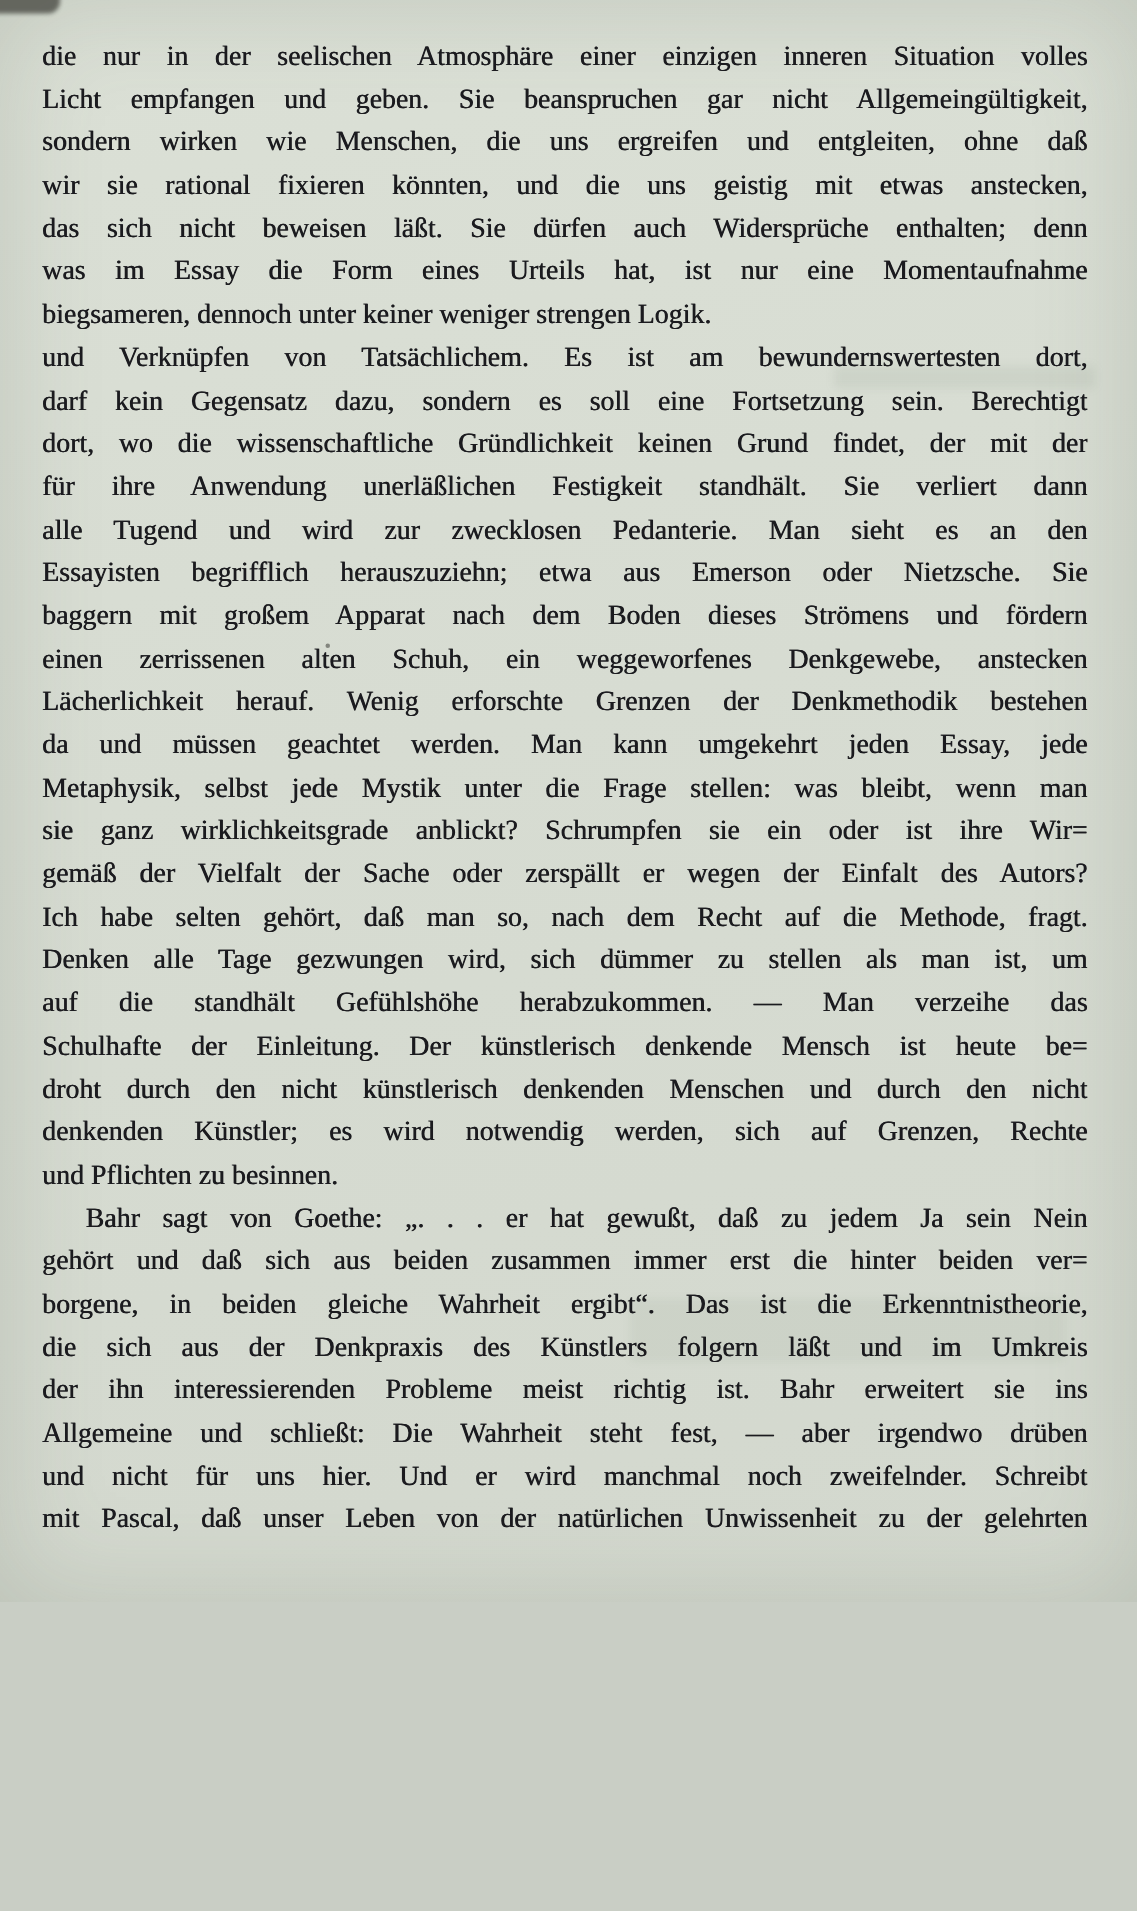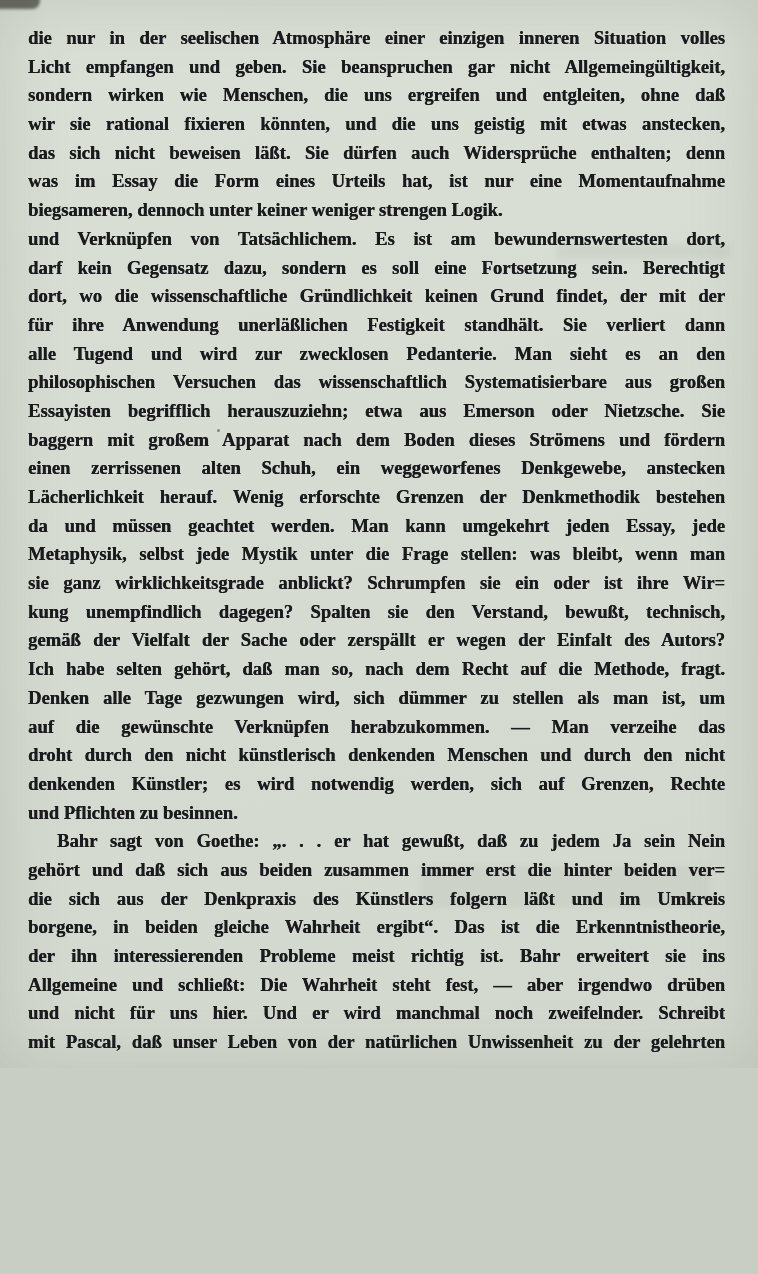--- a/index.html
+++ b/index.html
@@ -7,21 +7,20 @@
     width: 758px; height: 1274px;
     font-family: "Liberation Serif", "DejaVu Serif", serif;
     background: #c9cec5;
   }
   .page {
     position: relative;
     width: 758px; height: 1068px;
     overflow: hidden;
     background: linear-gradient(168deg, #dbe0d6 0%, #d7dcd2 45%, #d3d8ce 100%);
     box-shadow: inset 0 0 70px rgba(88, 98, 84, 0.20);
-    font-weight: bold;
   }
   
   .corner-mark {
     position: absolute; left: -6px; top: -5px;
     width: 46px; height: 14px;
     background: #53544d;
     border-radius: 0 0 8px 2px;
     filter: blur(1.5px);
     opacity: 0.85;
   }
@@ -89,40 +88,39 @@
       <div class="line">sondern wirken wie Menschen, die uns ergreifen und entgleiten, ohne daß</div>
       <div class="line">wir sie rational fixieren könnten, und die uns geistig mit etwas anstecken,</div>
       <div class="line">das sich nicht beweisen läßt. Sie dürfen auch Widersprüche enthalten; denn</div>
       <div class="line">was im Essay die Form eines Urteils hat, ist nur eine Momentaufnahme</div>
       <div class="line align-left">biegsameren, dennoch unter keiner weniger strengen Logik.</div>
       <div class="line">und Verknüpfen von Tatsächlichem. Es ist am bewundernswertesten dort,</div>
       <div class="line">darf kein Gegensatz dazu, sondern es soll eine Fortsetzung sein. Berechtigt</div>
       <div class="line">dort, wo die wissenschaftliche Gründlichkeit keinen Grund findet, der mit der</div>
       <div class="line">für ihre Anwendung unerläßlichen Festigkeit standhält. Sie verliert dann</div>
       <div class="line">alle Tugend und wird zur zwecklosen Pedanterie. Man sieht es an den</div>
-      <div class="line">philosophischen Versuchen das wissenschaftlich Systematisierbare aus großen</div>
       <div class="line">Essayisten begrifflich herauszuziehn; etwa aus Emerson oder Nietzsche. Sie</div>
       <div class="line">baggern mit großem Apparat nach dem Boden dieses Strömens und fördern</div>
       <div class="line">einen zerrissenen alten Schuh, ein weggeworfenes Denkgewebe, anstecken</div>
       <div class="line">Lächerlichkeit herauf. Wenig erforschte Grenzen der Denkmethodik bestehen</div>
       <div class="line">da und müssen geachtet werden. Man kann umgekehrt jeden Essay, jede</div>
       <div class="line">Metaphysik, selbst jede Mystik unter die Frage stellen: was bleibt, wenn man</div>
       <div class="line">sie ganz wirklichkeitsgrade anblickt? Schrumpfen sie ein oder ist ihre Wir=</div>
-      <div class="line">kung unempfindlich dagegen? Spalten sie den Verstand, bewußt, technisch,</div>
       <div class="line">gemäß der Vielfalt der Sache oder zerspällt er wegen der Einfalt des Autors?</div>
       <div class="line">Ich habe selten gehört, daß man so, nach dem Recht auf die Methode, fragt.</div>
       <div class="line">Denken alle Tage gezwungen wird, sich dümmer zu stellen als man ist, um</div>
-      <div class="line">auf die gewünschte Verknüpfen herabzukommen. — Man verzeihe das</div>
+      <div class="line">auf die standhält Gefühlshöhe herabzukommen. — Man verzeihe das</div>
+      <div class="line">Schulhafte der Einleitung. Der künstlerisch denkende Mensch ist heute be=</div>
       <div class="line">droht durch den nicht künstlerisch denkenden Menschen und durch den nicht</div>
       <div class="line">denkenden Künstler; es wird notwendig werden, sich auf Grenzen, Rechte</div>
       <div class="line align-left">und Pflichten zu besinnen.</div>
       <div class="line indent">Bahr sagt von Goethe: „. . . er hat gewußt, daß zu jedem Ja sein Nein</div>
       <div class="line">gehört und daß sich aus beiden zusammen immer erst die hinter beiden ver=</div>
+      <div class="line">borgene, in beiden gleiche Wahrheit ergibt“. Das ist die Erkenntnistheorie,</div>
       <div class="line">die sich aus der Denkpraxis des Künstlers folgern läßt und im Umkreis</div>
-      <div class="line">borgene, in beiden gleiche Wahrheit ergibt“. Das ist die Erkenntnistheorie,</div>
       <div class="line">der ihn interessierenden Probleme meist richtig ist. Bahr erweitert sie ins</div>
       <div class="line">Allgemeine und schließt: Die Wahrheit steht fest, — aber irgendwo drüben</div>
       <div class="line">und nicht für uns hier. Und er wird manchmal noch zweifelnder. Schreibt</div>
       <div class="line">mit Pascal, daß unser Leben von der natürlichen Unwissenheit zu der gelehrten</div>
     </div>
 
   <div class="page-number">1317</div>
 </div>
 
 </body></html>

